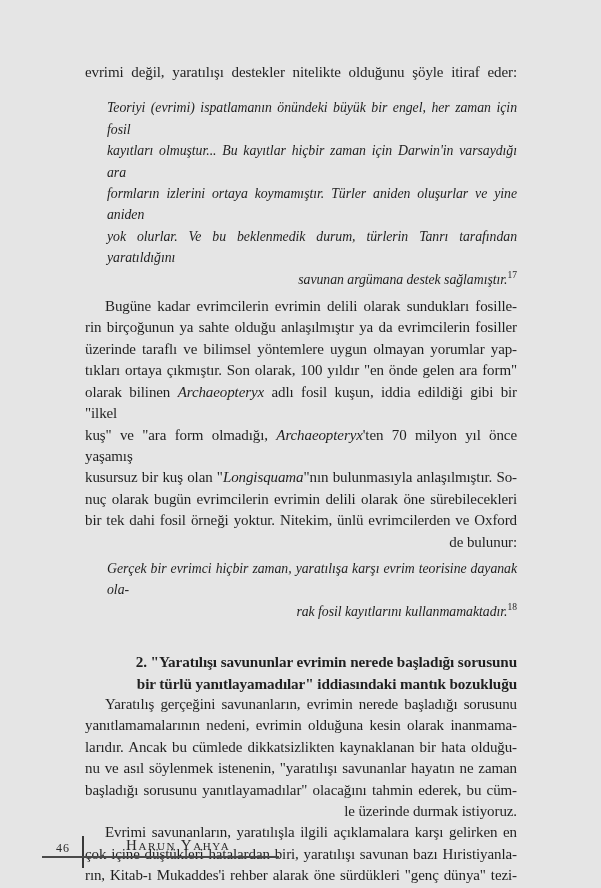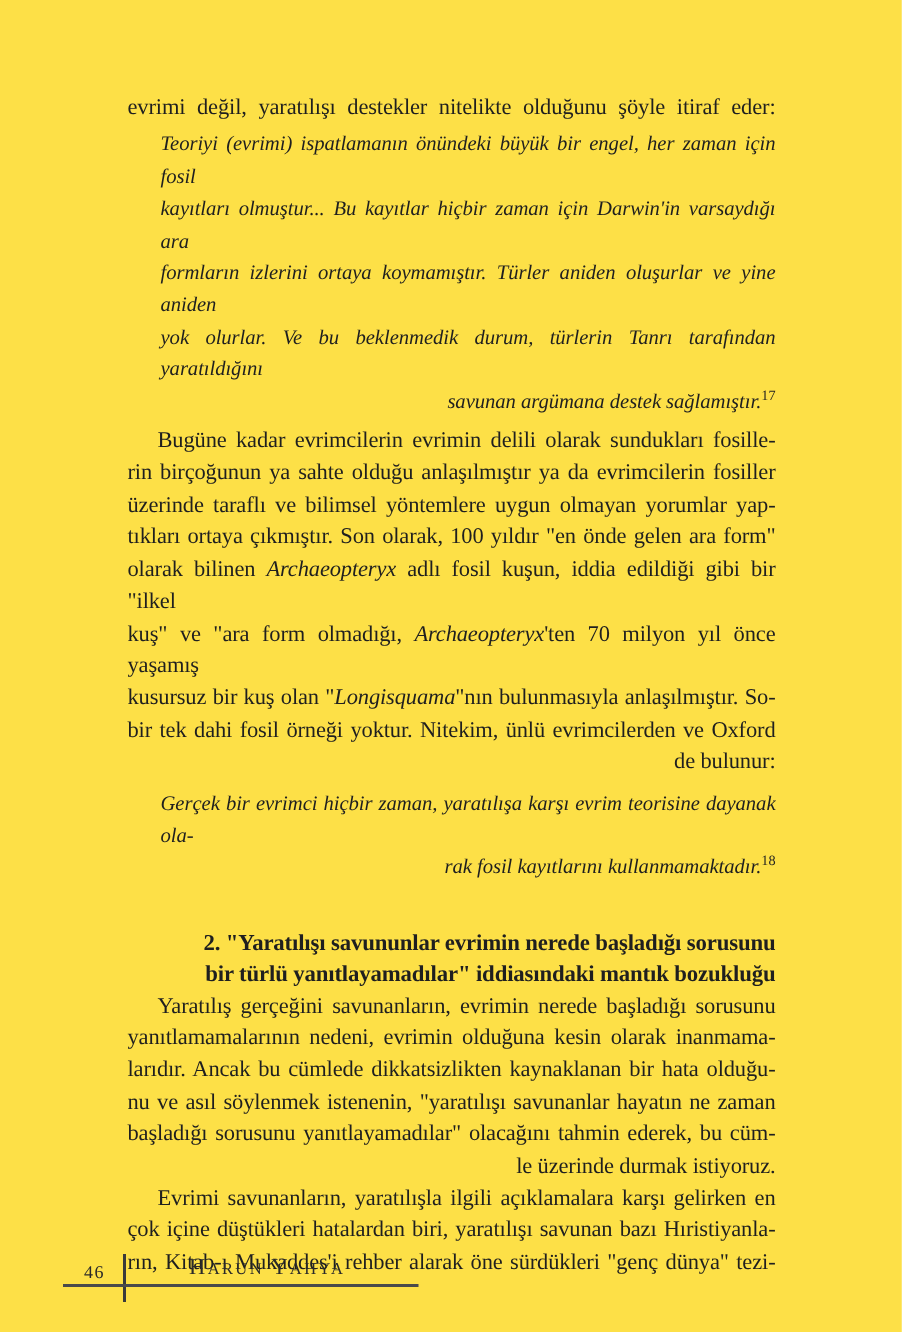--- a/index.html
+++ b/index.html
@@ -3,28 +3,28 @@
 <meta charset="utf-8">
 <style>
   html,body{margin:0;padding:0;}
   body{
     width:601px;height:888px;
     background:#fdfdfd;
     font-family:"Liberation Serif", serif;
     color:#1f1f1f;
     -webkit-font-smoothing:antialiased;
   }
-  .page{position:relative;width:601px;height:888px;overflow:hidden;background:#fde047;}
+  .page{position:relative;width:601px;height:888px;overflow:hidden;background:#e5e5e5;}
   .column{position:absolute;left:85px;top:0;width:432px;}
   .block{margin:0;padding:0;}
   .body-text{font-size:15px;line-height:21.4px;letter-spacing:-0.1px;}
   .quote{font-size:13.8px;line-height:21.4px;font-style:italic;padding-left:22px;letter-spacing:-0.05px;}
   .heading{font-size:15.2px;font-weight:bold;line-height:21.4px;letter-spacing:-0.1px;}
   .b-intro{margin-top:62px;}
-  .b-quote1{margin-top:2px;}
+  .b-quote1{margin-top:14px;}
   .b-para2{margin-top:6px;}
   .b-quote2{margin-top:5px;}
   .b-heading{margin-top:29px;}
   .b-para3{margin-top:0;}
   .b-para4{margin-top:0;}
   .line{text-align:right;}
   .line.j{text-align:justify;text-align-last:justify;}
   .line.ind{text-indent:20px;}
   .line.ind2{text-indent:5px;}
   .line em{font-style:italic;}
@@ -66,20 +66,21 @@
       </div>
 
     <div class="block body-text b-para2">
         <div class="line j ind"><span>Bugüne kadar evrimcilerin evrimin delili olarak sundukları fosille-</span></div>
         <div class="line j"><span>rin birçoğunun ya sahte olduğu anlaşılmıştır ya da evrimcilerin fosiller</span></div>
         <div class="line j"><span>üzerinde taraflı ve bilimsel yöntemlere uygun olmayan yorumlar yap-</span></div>
         <div class="line j"><span>tıkları ortaya çıkmıştır. Son olarak, 100 yıldır "en önde gelen ara form"</span></div>
         <div class="line j"><span>olarak bilinen </span><em>Archaeopteryx</em><span> adlı fosil kuşun, iddia edildiği gibi bir "ilkel</span></div>
         <div class="line j"><span>kuş" ve "ara form olmadığı, </span><em>Archaeopteryx</em><span>'ten 70 milyon yıl önce yaşamış</span></div>
         <div class="line j"><span>kusursuz bir kuş olan "</span><em>Longisquama</em><span>"nın bulunmasıyla anlaşılmıştır. So-</span></div>
+        <div class="line j"><span>nuç olarak bugün evrimcilerin evrimin delili olarak öne sürebilecekleri</span></div>
         <div class="line j"><span>bir tek dahi fosil örneği yoktur. Nitekim, ünlü evrimcilerden ve Oxford</span></div>
         <div class="line"><span>de bulunur:</span></div>
       </div>
 
     <div class="block quote b-quote2">
         <div class="line j"><span>Gerçek bir evrimci hiçbir zaman, yaratılışa karşı evrim teorisine dayanak ola-</span></div>
         <div class="line"><span>rak fosil kayıtlarını kullanmamaktadır.</span><sup>18</sup></div>
       </div>
 
     <h2 class="block heading b-heading">

